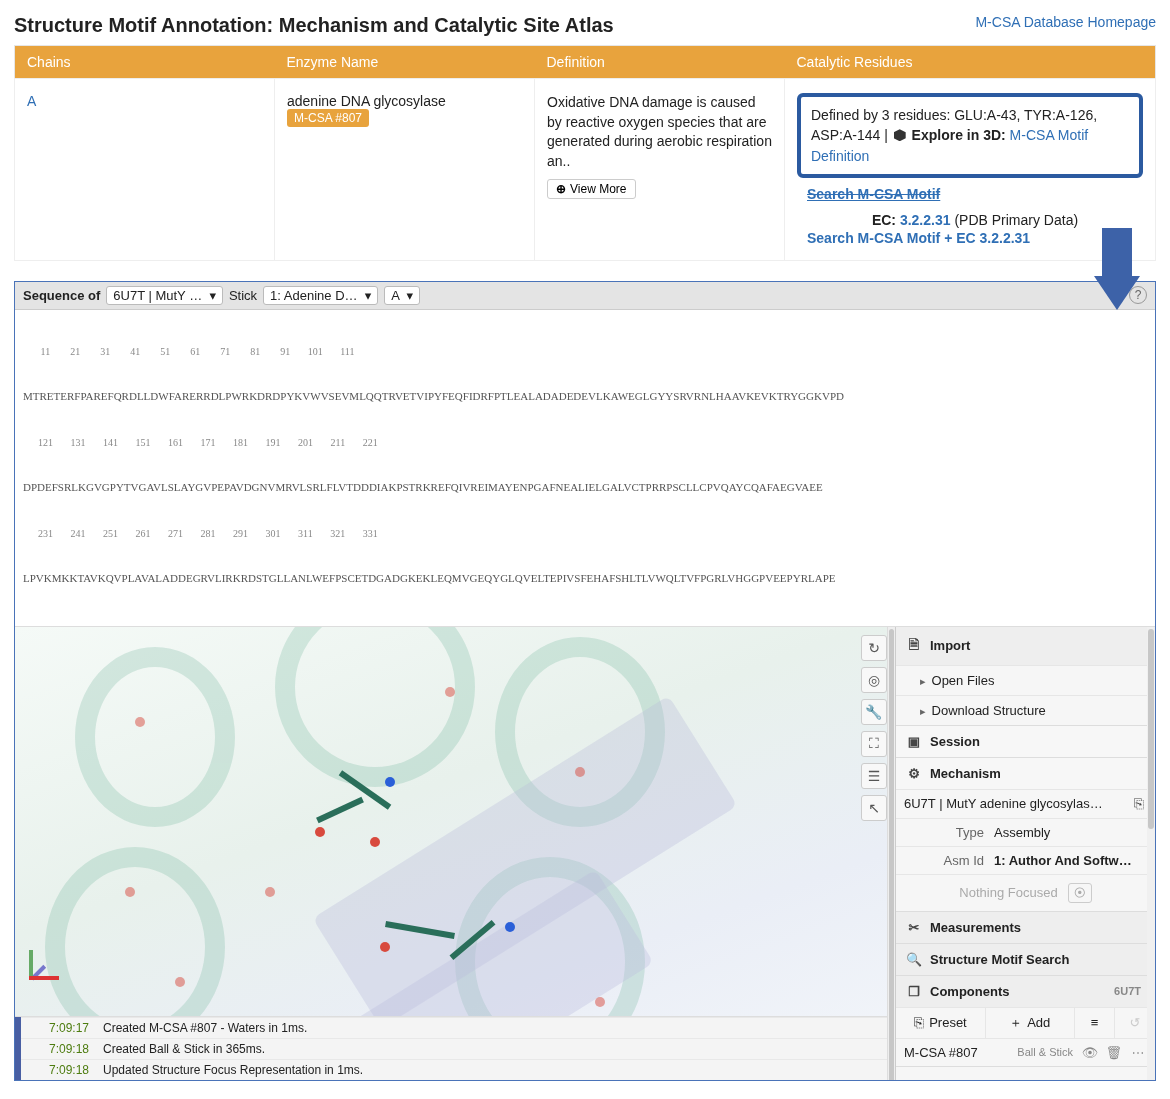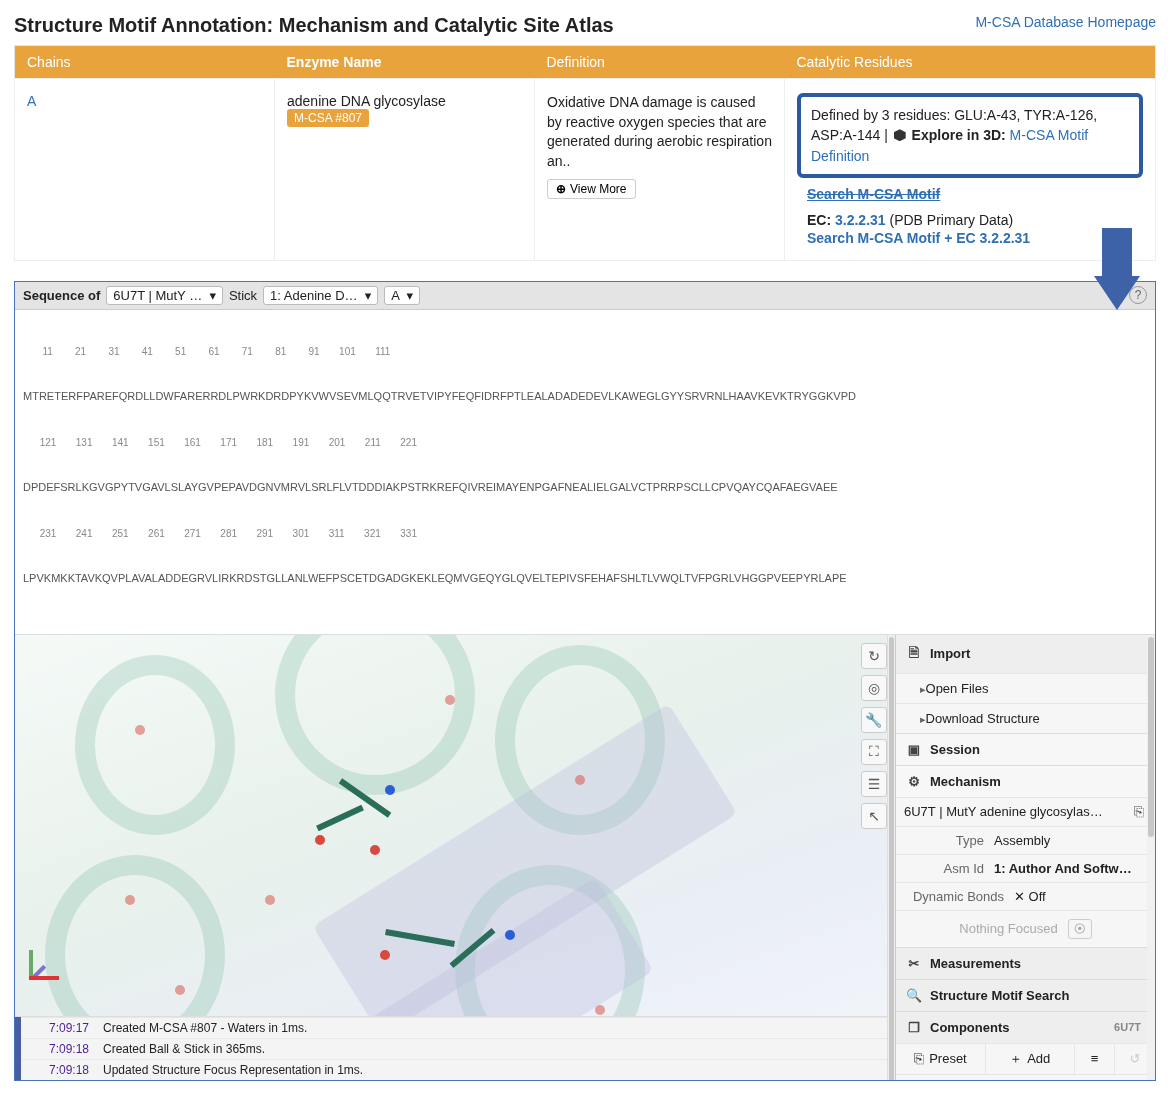--- a/index.html
+++ b/index.html
@@ -11,59 +11,59 @@
   table.anno { width: 100%; border-collapse: collapse; border: 1px solid #e6e6e6; }
   table.anno th { background: #e8a33d; color: #fff; text-align: left; font-weight: 400; padding: 8px 12px; font-size: 14px; }
   table.anno td { vertical-align: top; padding: 14px 12px; border: 1px solid #eee; font-size: 14px; }
   .badge { background: #e8a33d; color: #fff; border-radius: 3px; padding: 2px 7px; font-size: 12px; display: inline-block; }
   .viewmore-btn { display:inline-flex;align-items:center;gap:4px;border: 1px solid #ccc; border-radius: 3px; background: #fff; padding: 2px 8px; font-size: 12px; cursor: pointer; margin-top: 8px; }
   .plus-icon { font-weight:bold; }
   .highlight-box { border: 4px solid #2b5aa0; border-radius: 6px; padding: 8px 10px; margin-bottom:8px; }
   .residues-box { font-size: 14px; line-height: 1.45; }
   .cube-icon { display:inline-block; width:12px; height:12px; background:#333; margin:0 2px -1px 2px; clip-path: polygon(50% 0, 100% 25%, 100% 75%, 50% 100%, 0 75%, 0 25%); }
   .partial-link { color:#2f6fb5; text-decoration: line-through underline; }
-  .ec-line { margin-top: 10px; font-size: 14px; }
+  .ec-line { margin-top: 10px; font-size: 14px; text-align: center; }
 
   
   .arrow-annot { position:absolute; right: 30px; top: 228px; width: 46px; height: 82px; z-index: 50; }
   .arrow-stem { width: 30px; height: 48px; background:#3d62a8; margin:0 auto; }
   .arrow-head { width:0;height:0;border-left:23px solid transparent;border-right:23px solid transparent;border-top:34px solid #3d62a8; }
 
   
   .viewer-wrap { margin: 16px 14px 14px 14px; border: 1px solid #4a73b8; position: relative; height: 800px; display:flex; flex-direction:column;}
   .seq-bar { background:#e4e4e4; border-bottom:1px solid #ccc; padding:4px 8px; display:flex; align-items:center; gap:6px; font-size:13px;justify-content:space-between;}
   .seq-bar select, .seq-bar .sel { border:1px solid #bbb;border-radius:3px;background:#fff;padding:1px 6px;font-size:13px; cursor:pointer;}
   .seq-bar .help { margin-left:auto; width:18px;height:18px;border:1px solid #999;border-radius:50%;display:flex;align-items:center;justify-content:center;font-size:12px;color:#666;cursor:pointer;}
-  .seq-text { font-family: Liberation Sans, sans-serif; font-size:11px; padding:4px 8px 16px 8px; line-height:1.4; color:#555; background:#fff; border-bottom:1px solid #ddd; white-space:pre; overflow:hidden;}
+  .seq-text { font-family: Liberation Serif, serif; font-size:11px; padding:4px 8px 8px 8px; line-height:1.4; color:#555; background:#fff; border-bottom:1px solid #ddd; white-space:pre; overflow:hidden;}
   .seq-ruler { color:#888;font-size:10px;}
 
   .viewer-body { flex:1; display:flex; overflow:hidden;}
   .canvas3d { flex:1; position:relative; background: linear-gradient(160deg,#f5faf7 0%, #e8f1ec 40%, #eaeef6 70%, #f3f6fa 100%); overflow:hidden;}
   .canvas-overlay { position:absolute; inset:0; opacity:0.55; }
   .helix { position:absolute; border-radius:50%; border:20px solid rgba(90,170,140,0.4);}
   .dot { position:absolute; width:10px;height:10px;border-radius:50%; background:#d84a3e;}
   .stick { position:absolute; background:#2a6e5a; }
   .rect-purple{ position:absolute;background:rgba(150,150,200,0.35);transform:rotate(-32deg);border-radius:8px;}
   .axis { position:absolute; left:14px; bottom:100px; width:34px;height:34px;}
   .axis .x{position:absolute;bottom:0;left:0;width:30px;height:4px;background:#d33;}
   .axis .y{position:absolute;bottom:0;left:0;width:4px;height:30px;background:#6a6;}
   .axis .z{position:absolute;bottom:1px;left:1px;width:4px;height:18px;background:#77c;transform:rotate(45deg);transform-origin:bottom;}
   .tool-col { position:absolute; top:8px; right:8px; display:flex; flex-direction:column; gap:6px;}
   .tool-btn { width:26px;height:26px;border:1px solid #ccc;border-radius:3px;background:#f8f8f8;display:flex;align-items:center;justify-content:center;font-size:14px;color:#555;cursor:pointer;}
 
   .log { position:absolute; bottom:0; left:0; right:0; background:#f4f4f4; border-top:1px solid #ddd; font-size:12px;}
   .log-row { display:flex; padding:3px 8px; border-top:1px solid #e8e8e8;}
-  .log-time { width:80px; color:#4c1d95; text-align:right; padding-right:14px;}
+  .log-time { width:80px; color:#4d7c0f; text-align:right; padding-right:14px;}
   .log-stripe { position:absolute;left:0;top:0;bottom:0;width:6px;background:#485ea3;}
 
   .side { width:260px; border-left:1px solid #ccc; background:#f6f6f6; overflow-y:auto; font-size:13px;}
   .side-sec { border-bottom:1px solid #ddd; }
   .side-hdr { display:flex; align-items:center; gap:8px; padding:8px 10px; background:#eee; font-weight:600; cursor:pointer;}
   .side-hdr.light { background:#f7f7f7;}
-  .side-sub { padding:7px 10px 7px 24px; border-top:1px solid #e6e6e6; cursor:pointer; display:flex;align-items:center;}
+  .side-sub { padding:7px 10px 7px 24px; border-top:1px solid #e6e6e6; cursor:pointer; display:flex;align-items:center;gap:6px;}
   .chevron::before { content:"▸"; font-size:11px; color:#666;}
   .icon16 { width:16px; display:inline-flex;justify-content:center; color:#444;}
   .struct-row { display:flex; padding:6px 8px; border-top:1px solid #e6e6e6; align-items:center;}
   .struct-label { width:90px; text-align:right; color:#666; padding-right:10px;}
   .nothing { text-align:center; color:#aaa; padding:8px; border-top:1px solid #e6e6e6; display:flex;align-items:center;justify-content:center;gap:10px;}
   .focus-tgt { border:1px solid #ccc;border-radius:3px;padding:2px 5px;font-size:12px;cursor:pointer;}
   .comp-btns { display:flex; border-top:1px solid #e6e6e6;}
   .comp-btns > div { flex:1; text-align:center; padding:6px 4px; border-right:1px solid #e6e6e6; cursor:pointer; display:flex;align-items:center;justify-content:center;gap:5px;}
   .comp-btns > div:last-child{border-right:none;}
   .comp-row { display:flex; align-items:center; padding:6px 8px; border-top:1px solid #e6e6e6;}
@@ -83,21 +83,21 @@
 <div class="page" style="position:relative;">
   <div class="header-row">
     <h1>Structure Motif Annotation: Mechanism and Catalytic Site Atlas</h1>
     <a class="link">M-CSA Database Homepage</a>
   </div>
 
   <table class="anno">
     <thead>
       <tr>
         <th style="width:260px;">Chains</th>
-        <th style="width:260px;font-weight:bold;">Enzyme Name</th>
+        <th style="width:260px;">Enzyme Name</th>
         <th style="width:250px;">Definition</th>
         <th>Catalytic Residues</th>
       </tr>
     </thead>
     <tbody>
       <tr>
         <td><a class="link">A</a></td>
         <td>
           <span>adenine DNA glycosylase</span>
           <span class="badge">M-CSA #807</span>
@@ -262,24 +262,20 @@
           <span class="icon16">⎘</span>
         </div>
         <div class="struct-row">
             <div class="struct-label">Type</div>
             <div>Assembly</div>
           </div>
         <div class="struct-row">
             <div class="struct-label">Asm Id</div>
             <div style="overflow:hidden;text-overflow:ellipsis;white-space:nowrap;font-weight:bold;">1: Author And Softw…</div>
           </div>
-        <div class="struct-row">
-            <div class="struct-label" style="width:110px;">Dynamic Bonds</div>
-            <div>✕ <span>Off</span></div>
-          </div>
         <div class="nothing">
           <span>Nothing Focused</span>
           <span class="focus-tgt">⦿</span>
         </div>
       </div>
 
       <div class="side-sec">
           <div class="side-hdr">
             <span class="icon16">✂</span>
             <span>Measurements</span>

